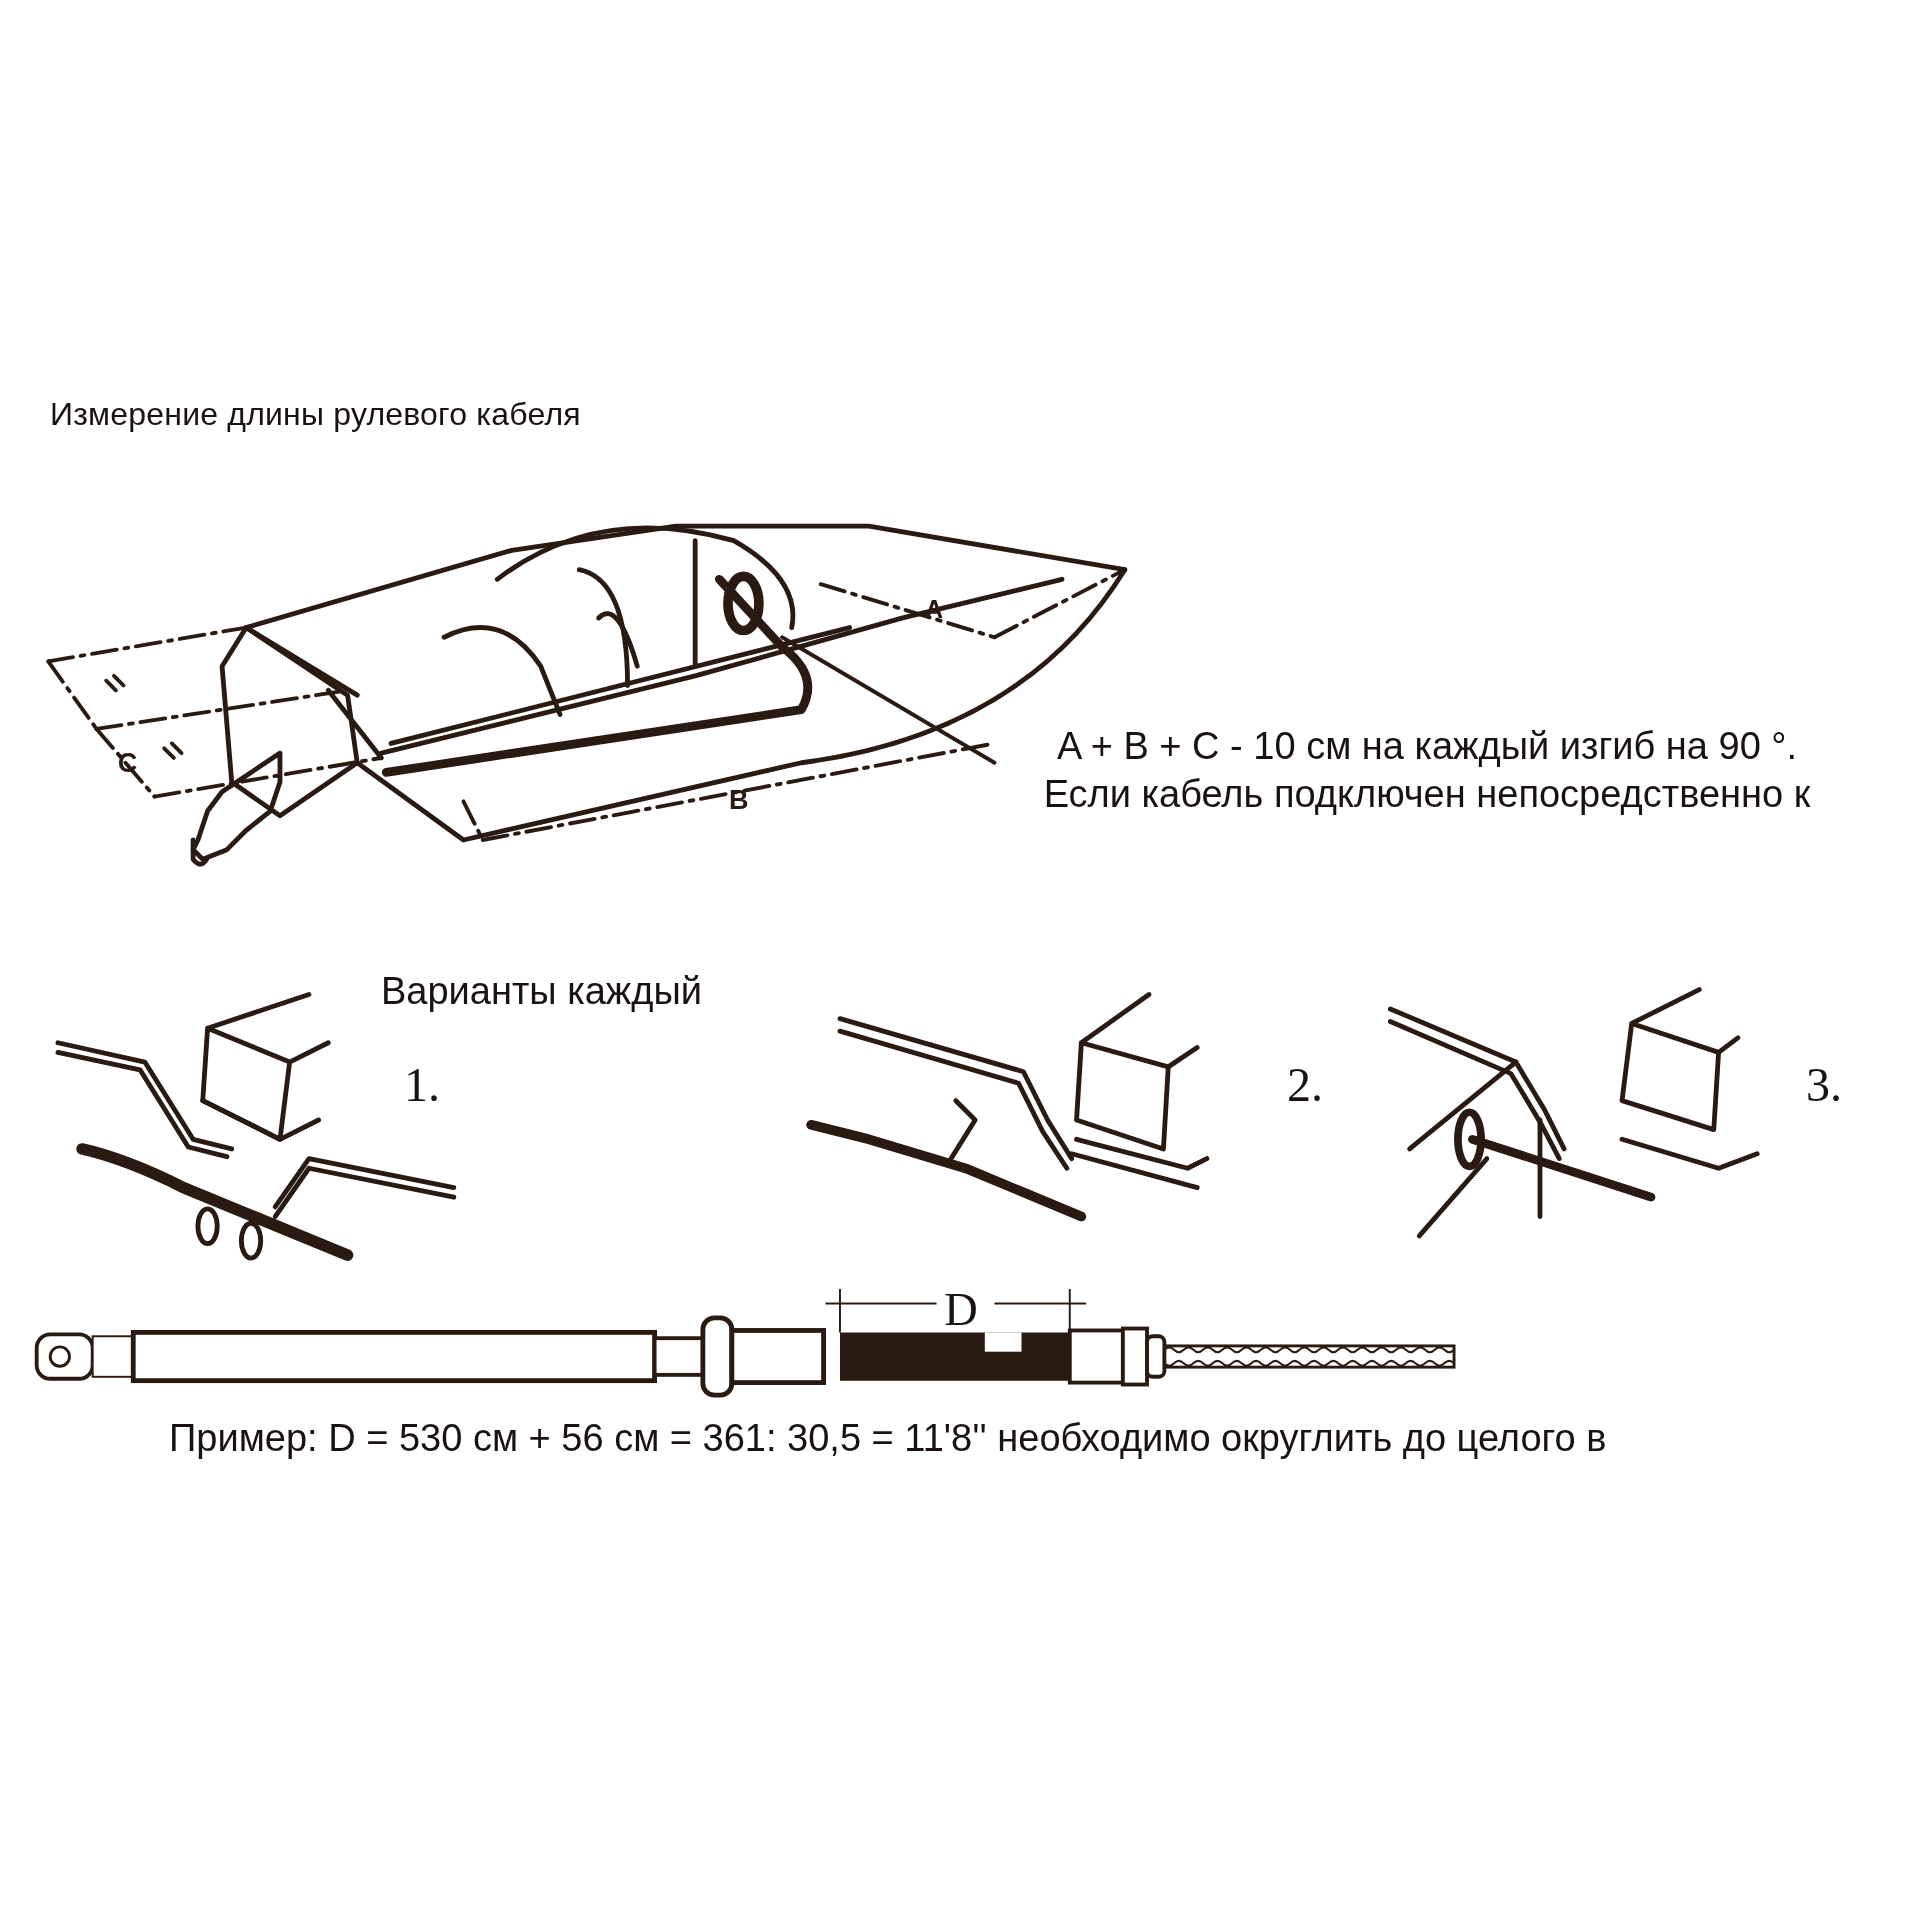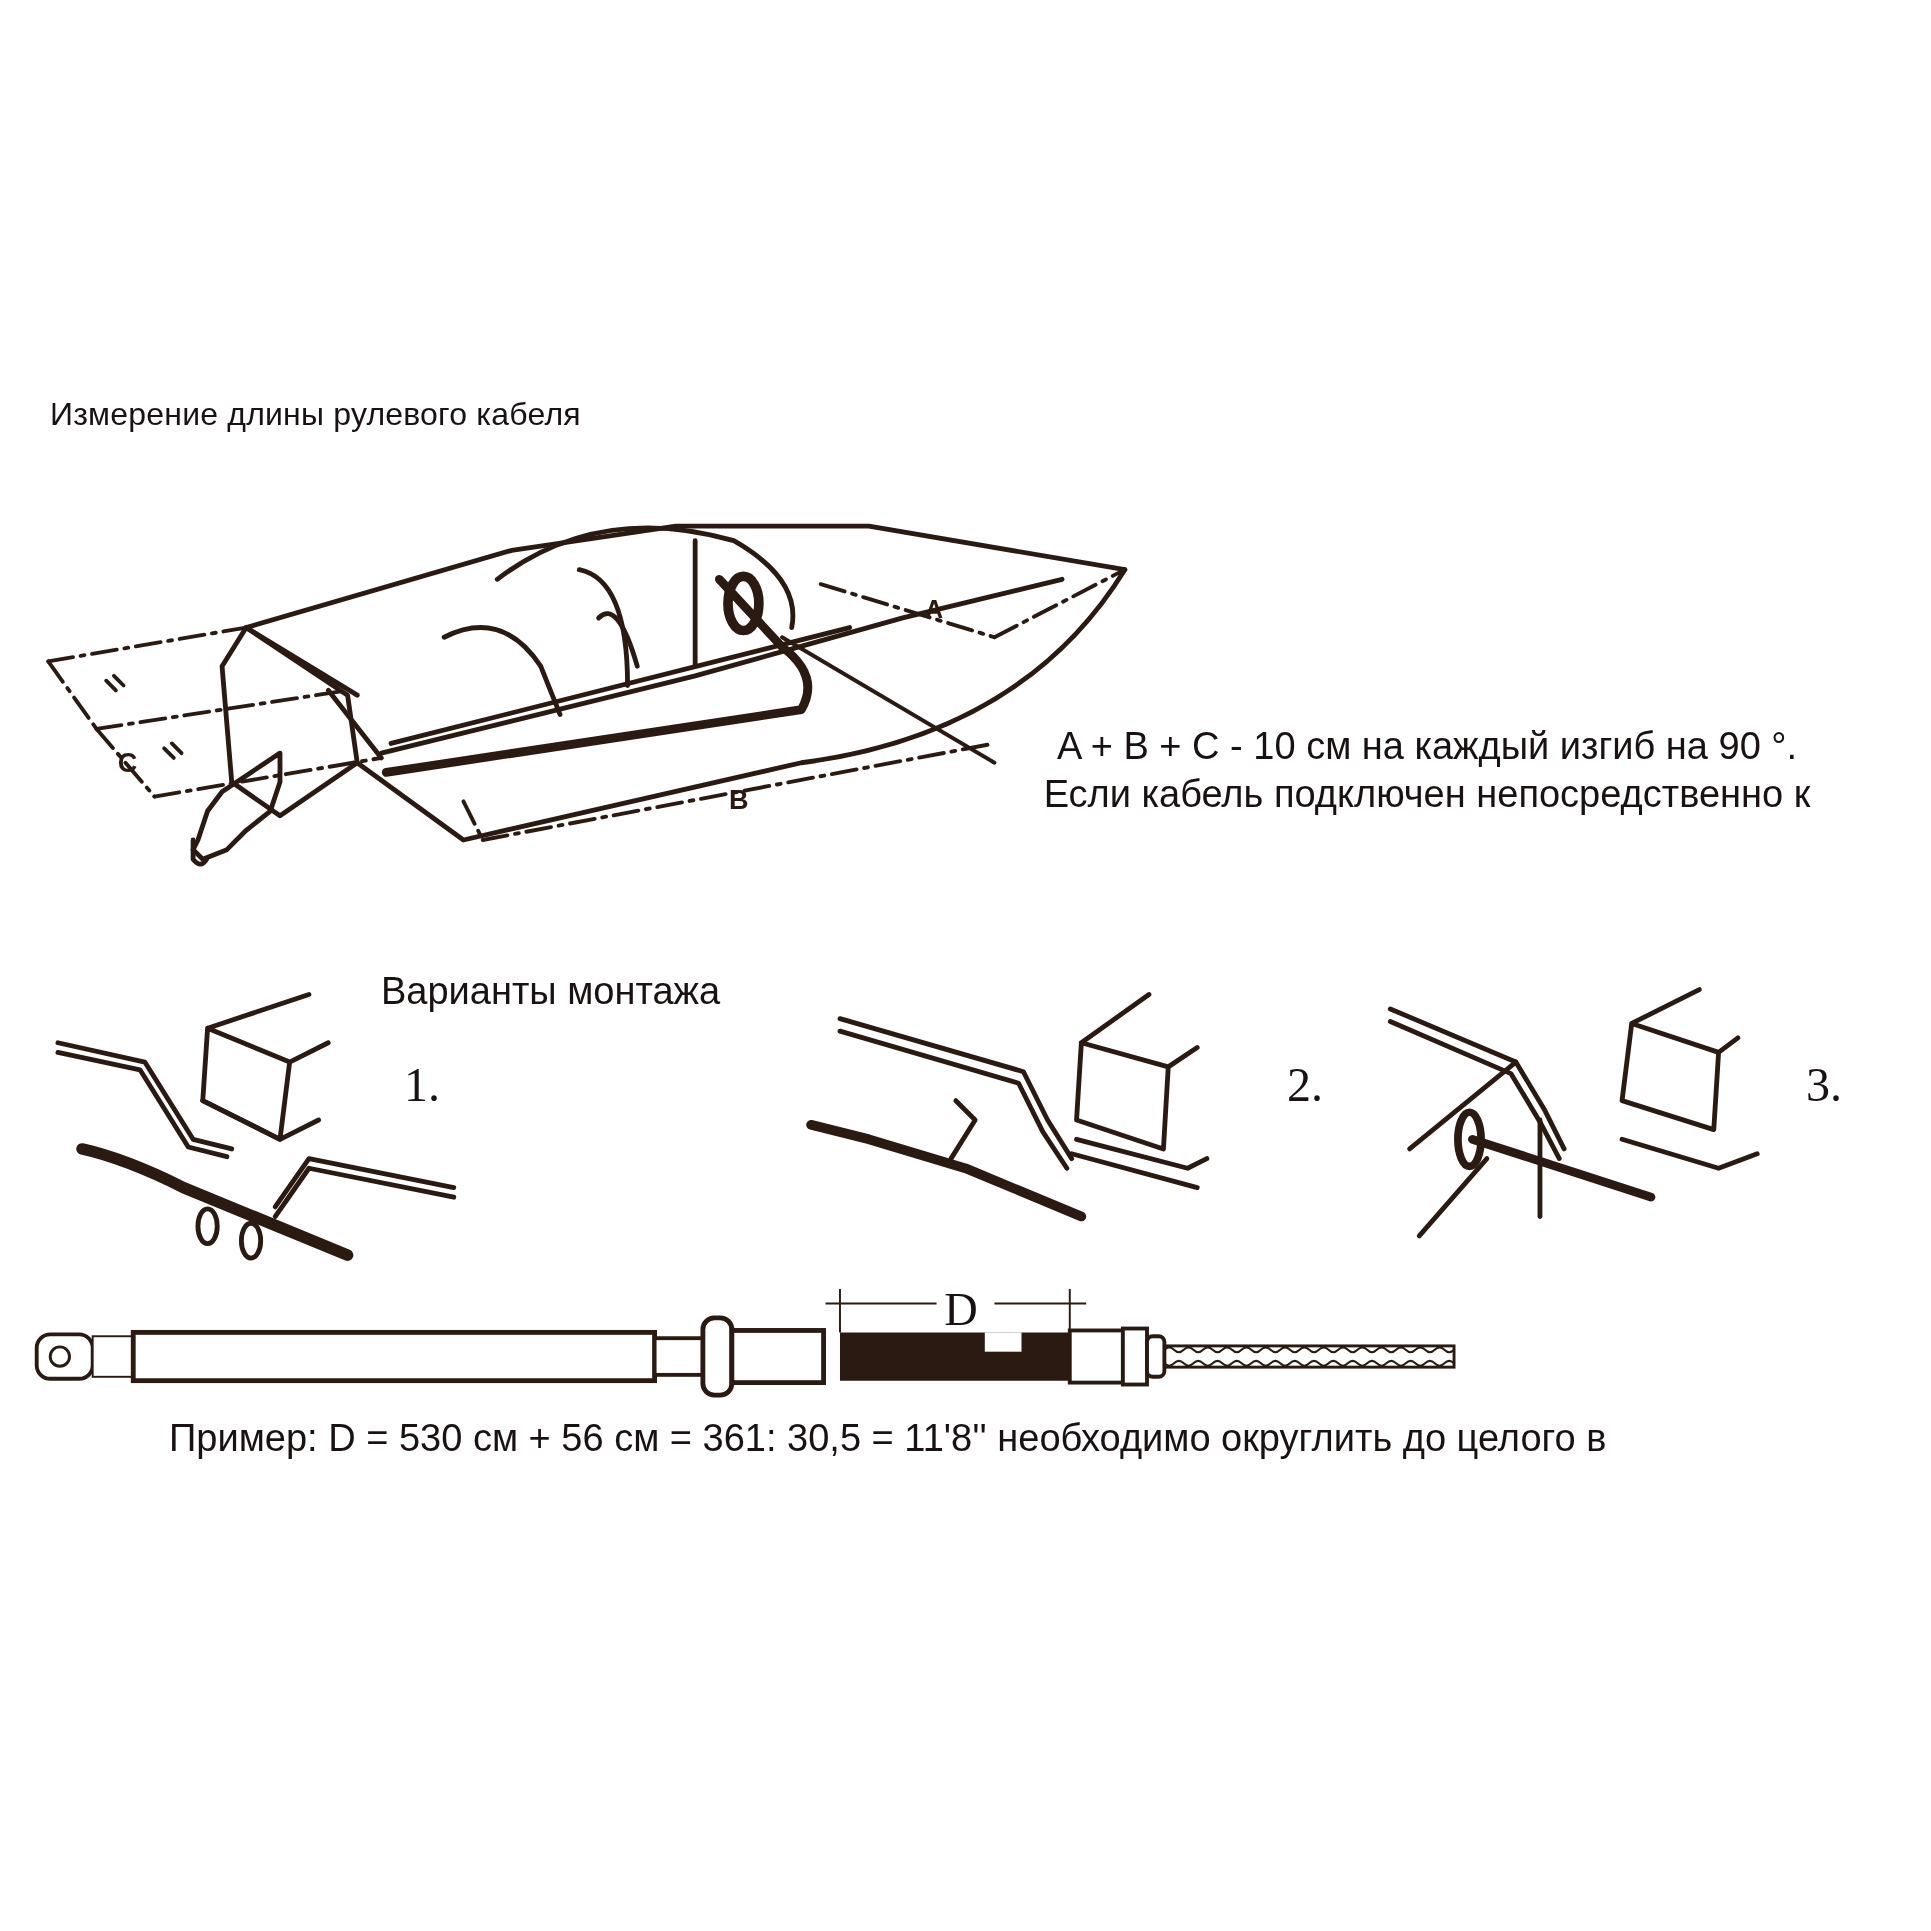--- a/index.html
+++ b/index.html
@@ -133,21 +133,21 @@
     <path d="M855 1350 L970 1350 M1030 1350 L1125 1350" stroke="#2a1a12" stroke-width="2"></path>
     <text x="978" y="1372" font-family="Liberation Serif, serif" font-size="48" fill="#1a1212">D</text>
   </g>
 </svg>
 
 <div class="abs formula">
   <div>A + B + C - 10 см на каждый изгиб на 90 °.</div>
   <div>Если кабель подключен непосредственно к</div>
 </div>
 
-<div class="abs variants">Варианты монтажа</div>
+<div class="abs variants">Варианты каждый</div>
 <div class="abs num" style="left:404px; top:1057px;">1.</div>
 <div class="abs num" style="left:1287px; top:1057px;">2.</div>
 <div class="abs num" style="left:1806px; top:1057px;">3.</div>
 
 <div class="abs example">
   <div>Пример: D = 530 см + 56 см = 361: 30,5 = 11'8'' необходимо округлить до целого в</div>
 </div>
 
 
 </body></html>

